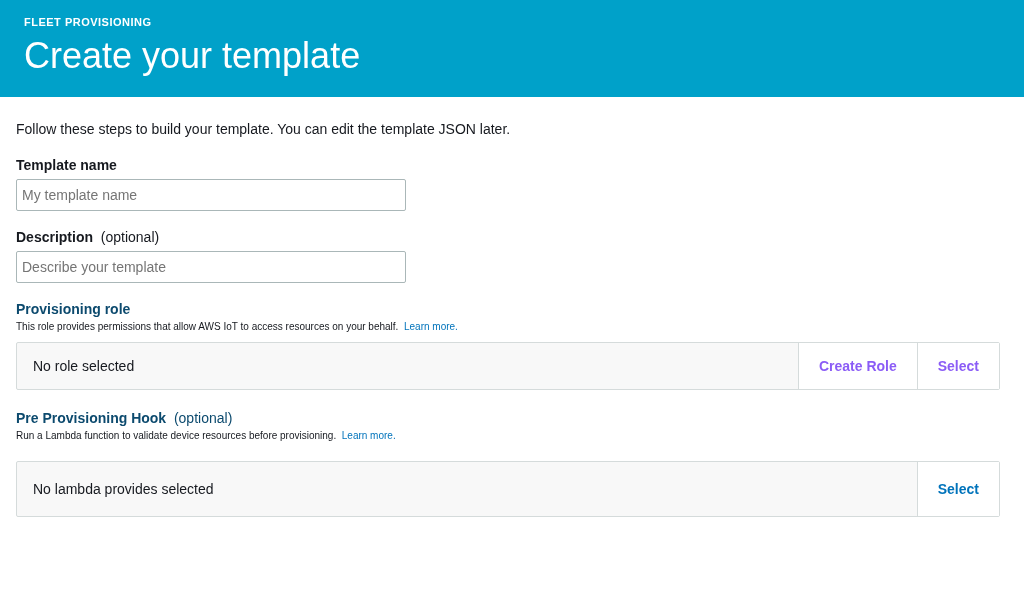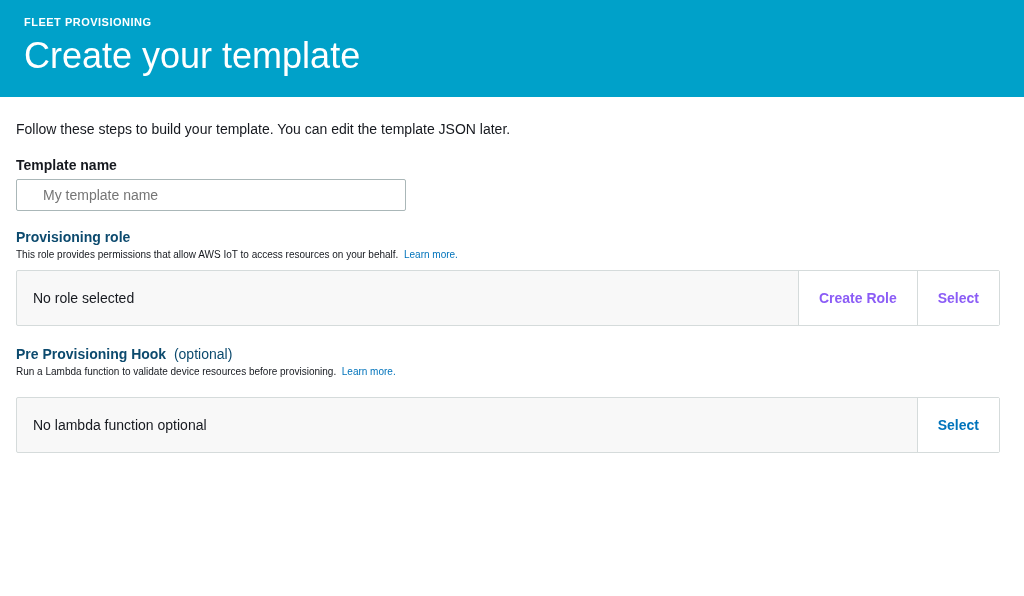--- a/index.html
+++ b/index.html
@@ -63,21 +63,21 @@
 
     .form-label span.optional {
       font-weight: 400;
     }
 
     .form-input {
       width: 390px;
       height: 32px;
       border: 1px solid #aab7b8;
       border-radius: 2px;
-      padding: 5px 26px;
+      padding: 5px 5px;
       font-size: 14px;
       color: #aab7b8;
       background: #fff;
       outline: none;
     }
 
     .section-label {
       font-size: 14px;
       font-weight: 700;
       color: #0c4a6e;
@@ -94,21 +94,21 @@
       color: #0073bb;
       text-decoration: none;
     }
 
     .role-row {
       display: flex;
       align-items: center;
       border: 1px solid #d5dbdb;
       border-radius: 2px;
       background: #f8f8f8;
-      height: 56px;
+      height: 48px;
       margin-bottom: 20px;
     }
 
     .role-row-text {
       flex: 1;
       padding: 0 16px;
       font-size: 14px;
       color: #16191f;
     }
 
@@ -188,20 +188,27 @@
 
 <div class="content">
 
   <p class="description-text">Follow these steps to build your template. You can edit the template JSON later.</p>
 
   <div class="form-group">
     <label class="form-label">Template name</label>
     <input class="form-input" type="text" placeholder="My template name" style="">
   </div>
 
+  <div class="form-group">
+    <label class="form-label">
+      <span>Description</span>
+      <span class="optional">&nbsp;<span>(optional)</span></span>
+    </label>
+    <input class="form-input" type="text" placeholder="Describe your template" style="">
+  </div>
 
   <div class="provisioning-section">
     <div class="section-label">Provisioning role</div>
     <div class="section-description">
       <span>This role provides permissions that allow AWS IoT to access resources on your behalf.</span>
       &nbsp;<a href="#">Learn more.</a>
     </div>
     <div class="role-row">
       <div class="role-row-text">No role selected</div>
       <div class="role-row-action">Create Role</div>
@@ -216,18 +223,18 @@
           <span>Pre Provisioning Hook</span>
           &nbsp;<span style="font-weight:400;">(optional)</span>
         </div>
         <div class="section-description">
           <span>Run a Lambda function to validate device resources before provisioning.</span>
           &nbsp;<a href="#">Learn more.</a>
         </div>
       </div>
     </div>
     <div class="lambda-row">
-      <div class="lambda-row-text">No lambda function optional</div>
+      <div class="lambda-row-text">No lambda provides selected</div>
       <div class="lambda-row-action">Select</div>
     </div>
   </div>
 
 </div>
 
 </body></html>

